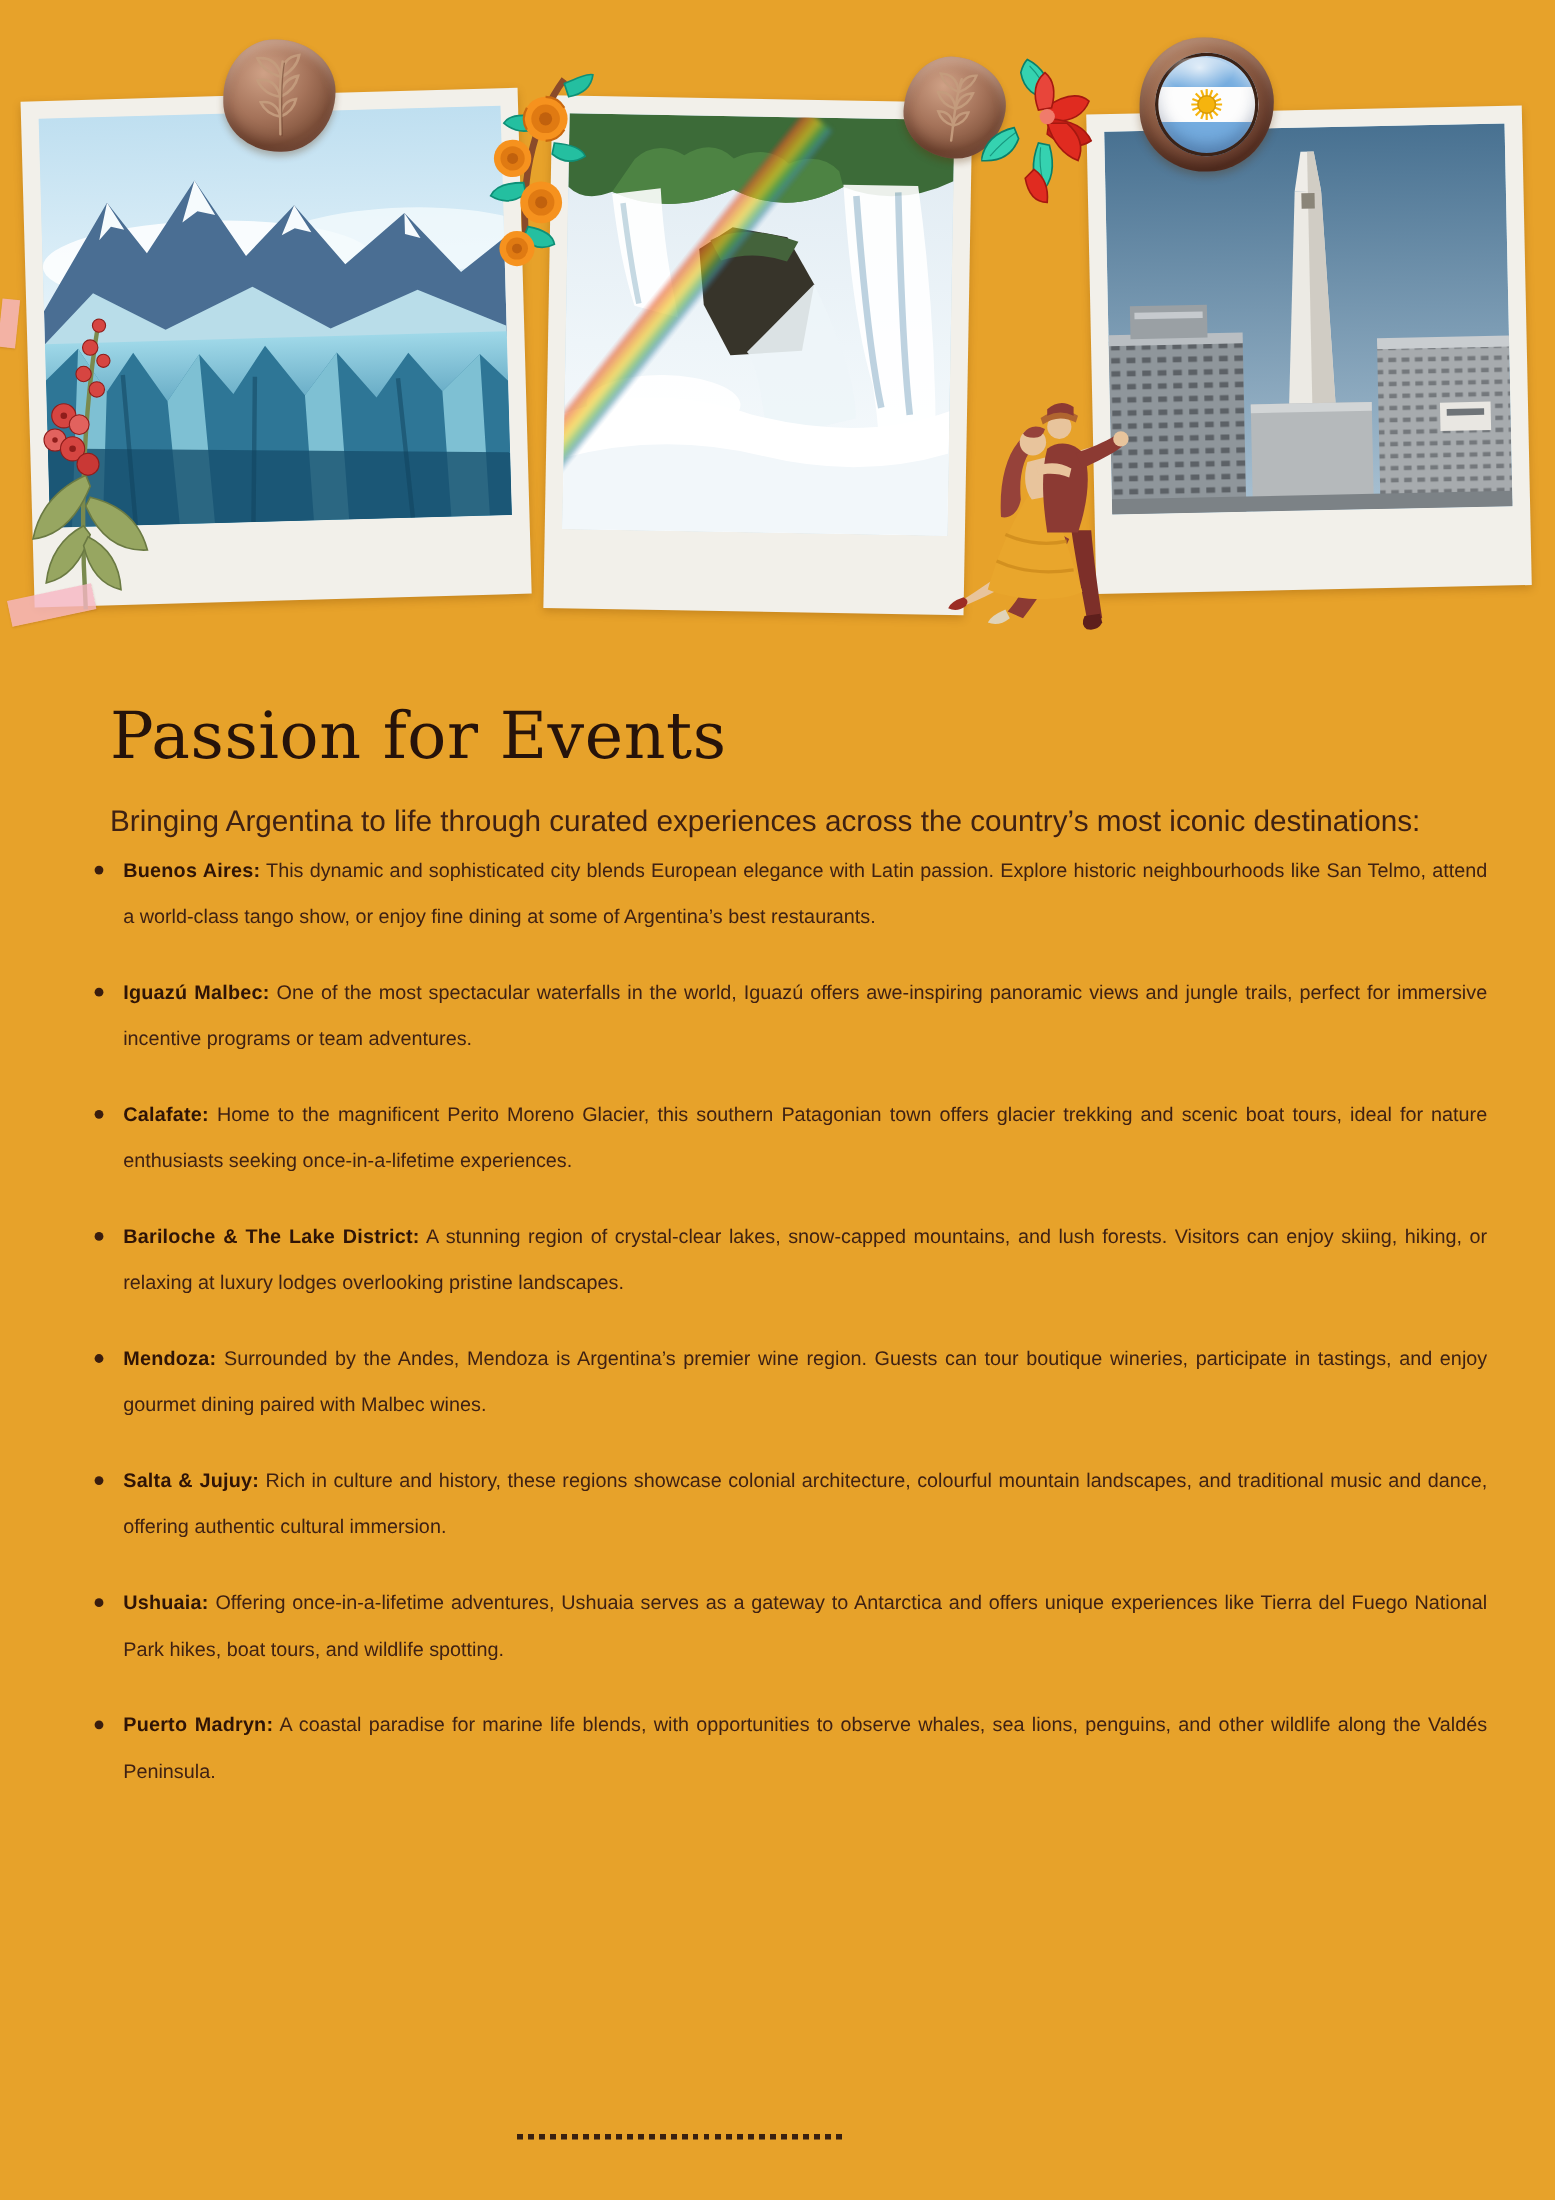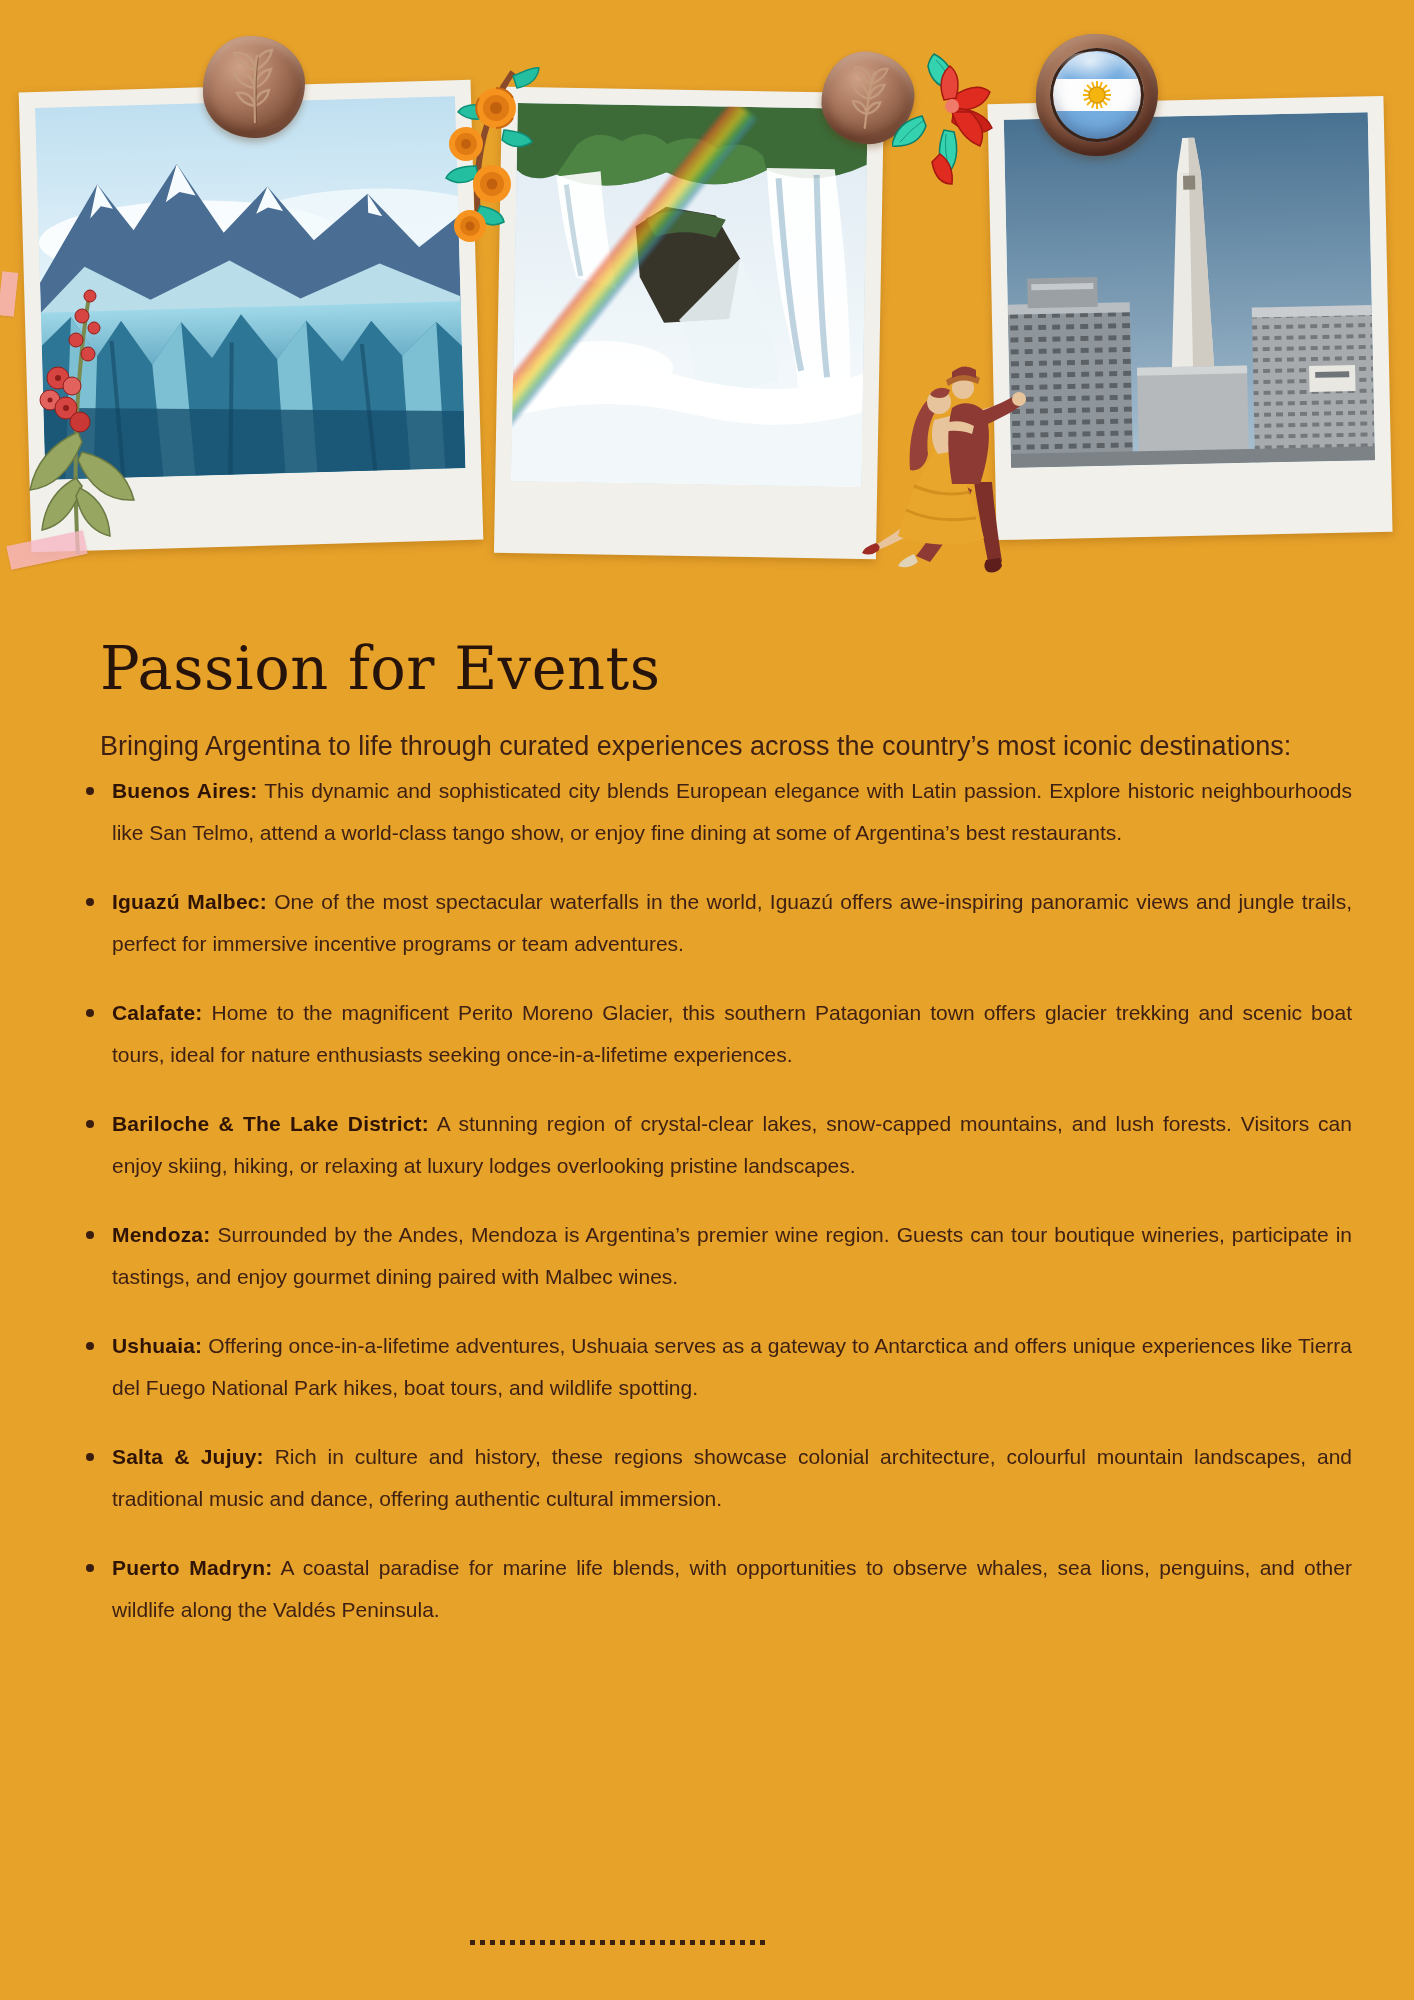--- a/index.html
+++ b/index.html
@@ -35,21 +35,21 @@
   #flagInner:after{content:'';position:absolute;left:8%;top:4%;width:70%;height:34%;
         border-radius:50%;background:radial-gradient(ellipse at 50% 30%,rgba(255,255,255,.75),rgba(255,255,255,0) 70%);}
 
   
   #pageTitle{left:100px;top:598px;width:900px;
         font-family:"DejaVu Serif","Liberation Serif",serif;
         font-size:59px;line-height:62px;color:#26130a;letter-spacing:.5px;font-weight:500;}
   #intro{left:100px;top:702px;width:1270px;font-size:27px;line-height:34px;color:#3F2113;}
   #destList{left:90px;top:770px;width:1262px;list-style:none;margin:0;padding:0;}
   #destList li{position:relative;padding-left:22px;margin-bottom:27px;
-        font-size:21px;line-height:42px;color:#3F2113;text-align:justify;}
+        font-size:18px;line-height:42px;color:#3F2113;text-align:justify;}
   #destList li::before{content:'';position:absolute;left:-4px;top:17px;width:8px;height:8px;
         border-radius:50%;background:#3a1d0e;}
   #destList b{color:#2f1406;font-weight:bold;letter-spacing:.2px;}
 
   
   #dottedLine{left:470px;top:1940px;width:296px;height:5px;
         background-image:repeating-linear-gradient(90deg,#3a2110 0 5px,rgba(0,0,0,0) 5px 10px);}
 
   
   .tape{background:rgba(246,183,195,.8);box-shadow:0 1px 2px rgba(120,60,20,.2);}
@@ -337,18 +337,18 @@
 <h1 class="abs" id="pageTitle">Passion for Events</h1>
 
 <p class="abs" id="intro">Bringing Argentina to life through curated experiences across the country’s most iconic destinations:</p>
 
 <ul class="abs" id="destList">
   <li><b>Buenos Aires:</b> <span>This dynamic and sophisticated city blends European elegance with Latin passion. Explore historic neighbourhoods like San Telmo, attend a world-class tango show, or enjoy fine dining at some of Argentina’s best restaurants.</span></li>
   <li><b>Iguazú Malbec:</b> <span>One of the most spectacular waterfalls in the world, Iguazú offers awe-inspiring panoramic views and jungle trails, perfect for immersive incentive programs or team adventures.</span></li>
   <li><b>Calafate:</b> <span>Home to the magnificent Perito Moreno Glacier, this southern Patagonian town offers glacier trekking and scenic boat tours, ideal for nature enthusiasts seeking once-in-a-lifetime experiences.</span></li>
   <li><b>Bariloche &amp; The Lake District:</b> <span>A stunning region of crystal-clear lakes, snow-capped mountains, and lush forests. Visitors can enjoy skiing, hiking, or relaxing at luxury lodges overlooking pristine landscapes.</span></li>
   <li><b>Mendoza:</b> <span>Surrounded by the Andes, Mendoza is Argentina’s premier wine region. Guests can tour boutique wineries, participate in tastings, and enjoy gourmet dining paired with Malbec wines.</span></li>
+  <li><b>Salta &amp; Jujuy:</b> <span>Rich in culture and history, these regions showcase colonial architecture, colourful mountain landscapes, and traditional music and dance, offering authentic cultural immersion.</span></li>
   <li><b>Ushuaia:</b> <span>Offering once-in-a-lifetime adventures, Ushuaia serves as a gateway to Antarctica and offers unique experiences like Tierra del Fuego National Park hikes, boat tours, and wildlife spotting.</span></li>
-  <li><b>Salta &amp; Jujuy:</b> <span>Rich in culture and history, these regions showcase colonial architecture, colourful mountain landscapes, and traditional music and dance, offering authentic cultural immersion.</span></li>
   <li><b>Puerto Madryn:</b> <span>A coastal paradise for marine life blends, with opportunities to observe whales, sea lions, penguins, and other wildlife along the Valdés Peninsula.</span></li>
 </ul>
 
 <div class="abs" id="dottedLine"></div>
 
 </body></html>

